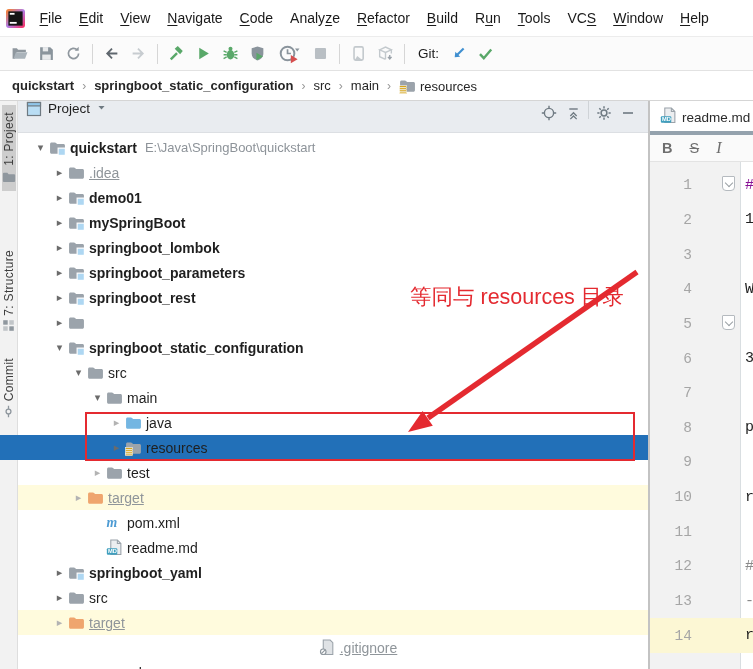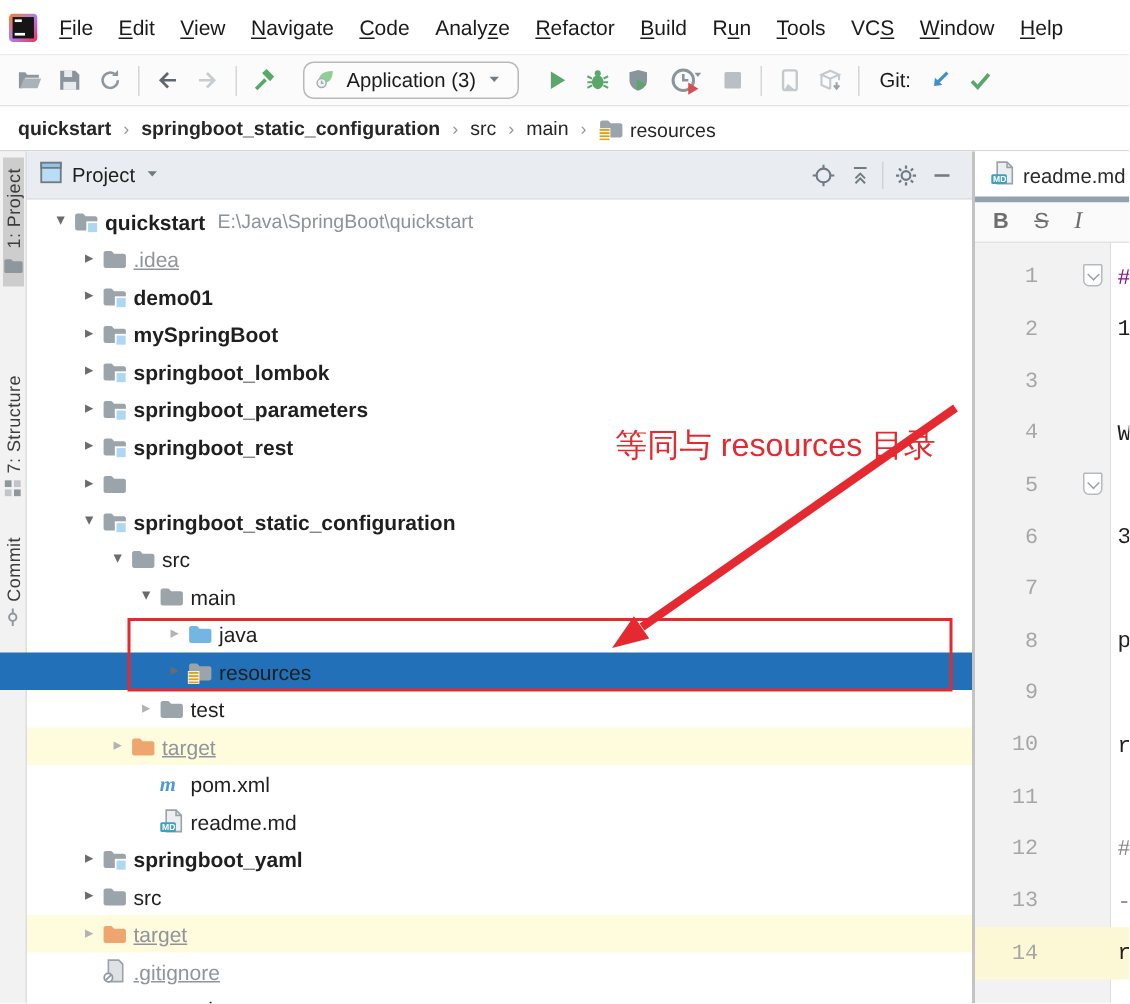--- a/index.html
+++ b/index.html
@@ -36,21 +36,21 @@
 
   
   .twbar{width:18px;flex:0 0 18px;background:#f2f2f2;border-right:1px solid #dedede;display:flex;flex-direction:column;align-items:center;padding-top:4px;font-size:12px;color:#3c3c3c;}
   .twitem{display:flex;flex-direction:column;align-items:center;gap:4px;padding:7px 0;}
   .twitem.active{background:#cdcdcd;}
   .twlabel{writing-mode:vertical-rl;transform:rotate(180deg);letter-spacing:.3px;}
   .twicon{display:flex;}
 
   
   .project-panel{width:630px;flex:0 0 630px;background:#fff;display:flex;flex-direction:column;overflow:visible;}
-  .panel-header{height:32px;flex:0 0 32px;background:#e9ecf0;border-bottom:1px solid #dcdfe3;display:flex;align-items:center;padding:0 8px;font-size:13.5px;color:#1f1f1f;}
+  .panel-header{height:32px;flex:0 0 32px;background:#e9ecf0;border-bottom:1px solid #dcdfe3;display:flex;align-items:flex-start;padding:0 8px;font-size:13.5px;color:#1f1f1f;}
   .panel-header .title{margin:0 5px 0 6px;}
   .ph-spacer{flex:1;}
   .ph-btn{width:24px;height:24px;display:flex;align-items:center;justify-content:center;}
   .ph-div{width:1px;height:18px;background:#cfd3d7;margin:0 3px;}
 
   .tree{padding-top:2px;position:relative;}
   .trow{height:25px;display:flex;align-items:center;font-size:14px;color:var(--tree-text);position:relative;white-space:nowrap;}
   .trow .arrow{width:17px;flex:0 0 17px;font-size:11px;color:#6b6b6b;text-align:center;line-height:25px;}
   .trow .arrow.dim{color:#b3b3b3;}
   .trow .arrow.hidden{visibility:hidden;}
@@ -159,31 +159,20 @@
       </span>
     <span class="tb-div"></span>
     <span class="tbtn">
         <svg width="17" height="17" viewBox="0 0 16 16">
           <g fill="#59a869">
             <path d="M1.8 12.7 7.7 6.8l1.6 1.6-5.9 5.9z"></path>
             <path d="M6.3 3.5 9.2 1l4.7 4.7-2.5 2.9z"></path>
           </g>
         </svg>
       </span>
-    <span class="runconfig">
-      <span><svg width="16" height="16" viewBox="0 0 16 16">
-            <path d="M3.2 10.6C3.4 5.4 7.6 3.2 12.8 3.4c.2 5.2-2.6 8.4-7.6 8.6z" fill="#8fcf96"></path>
-            <circle cx="5.4" cy="11.4" r="3" fill="#f2f3f4" stroke="#a5adb3" stroke-width="1"></circle>
-            <path d="M5.4 9.9v1.6h1.3" fill="none" stroke="#a5adb3" stroke-width="1"></path>
-          </svg></span>
-      <span>Application (3)</span>
-      <span><svg width="13" height="13" viewBox="0 0 16 16">
-            <path d="M4.2 6.3h7.6L8 10.6z" fill="#6f7a82"></path>
-          </svg></span>
-    </span>
     <span class="tbtn">
         <svg width="17" height="17" viewBox="0 0 16 16">
           <path d="M4 2.5v11l9-5.5z" fill="#59a869"></path>
         </svg>
       </span>
     <span class="tbtn">
         <svg width="17" height="17" viewBox="0 0 16 16">
           <ellipse cx="8" cy="9.2" rx="3.6" ry="4.4" fill="#59a869"></ellipse>
           <circle cx="8" cy="3.6" r="1.9" fill="#59a869"></circle>
           <path d="M1.5 5.5 4.4 7M1.5 9.2h3M1.5 12.8 4.4 11.2M14.5 5.5 11.6 7M14.5 9.2h-3M14.5 12.8 11.6 11.2" stroke="#59a869" stroke-width="1.3"></path>
@@ -522,21 +511,21 @@
           </div>
           <div class="trow yellow dim" style="padding-left: 33px;">
             <span class="arrow dim">▸</span>
             <span class="ticon">
               <svg width="17" height="17" viewBox="0 0 16 16">
                 <path d="M1 4.6c0-.8.6-1.4 1.4-1.4h3.2c.4 0 .8.2 1 .5l1 1.1h6c.8 0 1.4.6 1.4 1.4v6.2c0 .8-.6 1.4-1.4 1.4H2.4c-.8 0-1.4-.6-1.4-1.4z" fill="#efa56e"></path>
               </svg>
             </span>
             <span class="tlabel">target</span>
           </div>
-          <div class="trow dim" style="padding-left: 33px;">
+          <div class="trow dim" style="padding-left: 33px; justify-content: center;">
             <span class="arrow hidden">▸</span>
             <span class="ticon">
               <svg width="17" height="17" viewBox="0 0 16 16">
                 <path d="M4 1h6.5L13 3.5V14.5H4z" fill="#dfe2e5" stroke="#9aa2a9"></path>
                 <circle cx="4" cy="12" r="2.6" fill="#fff" stroke="#8f979e" stroke-width="1.1"></circle>
                 <path d="M2.2 13.8 5.8 10.2" stroke="#8f979e" stroke-width="1.1"></path>
               </svg>
             </span>
             <span class="tlabel">.gitignore</span>
           </div>

